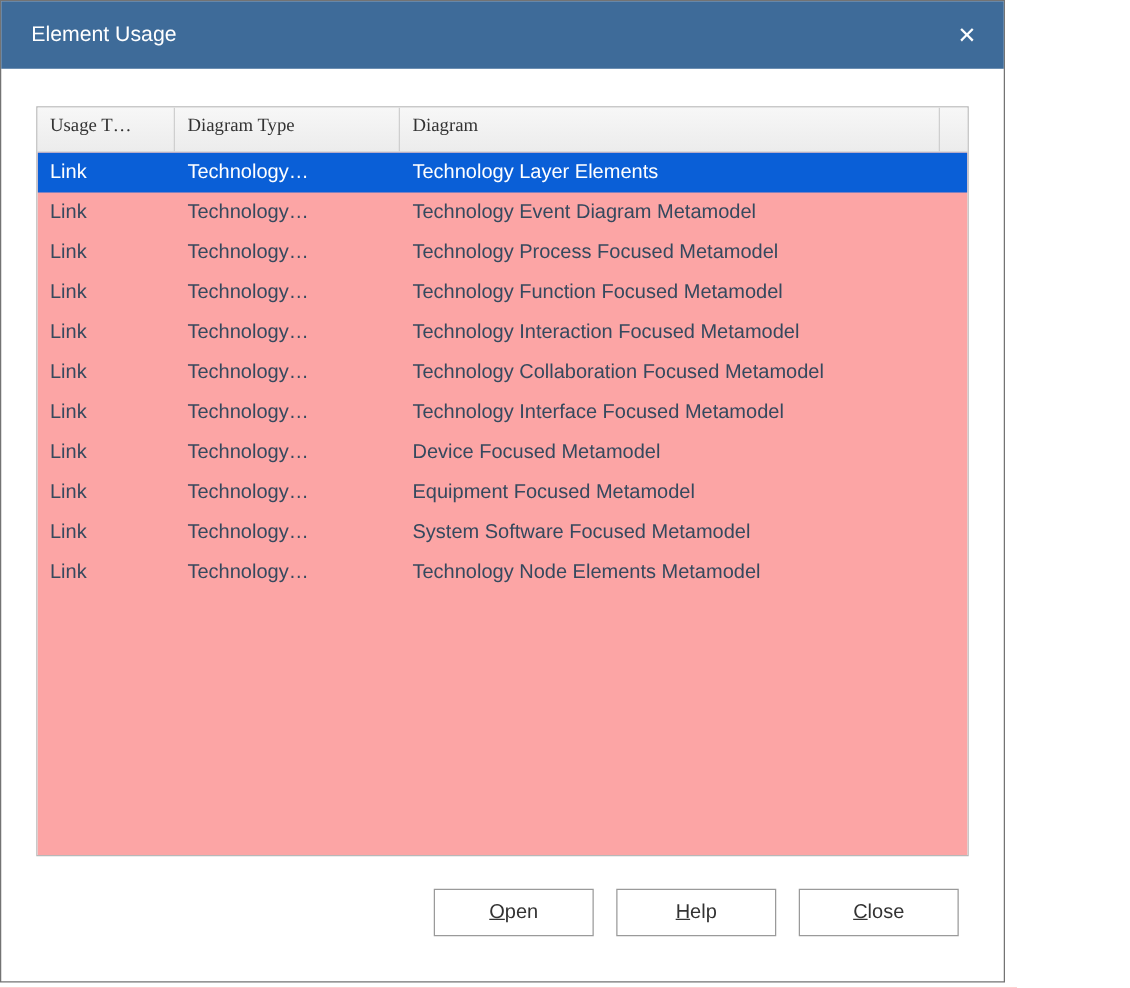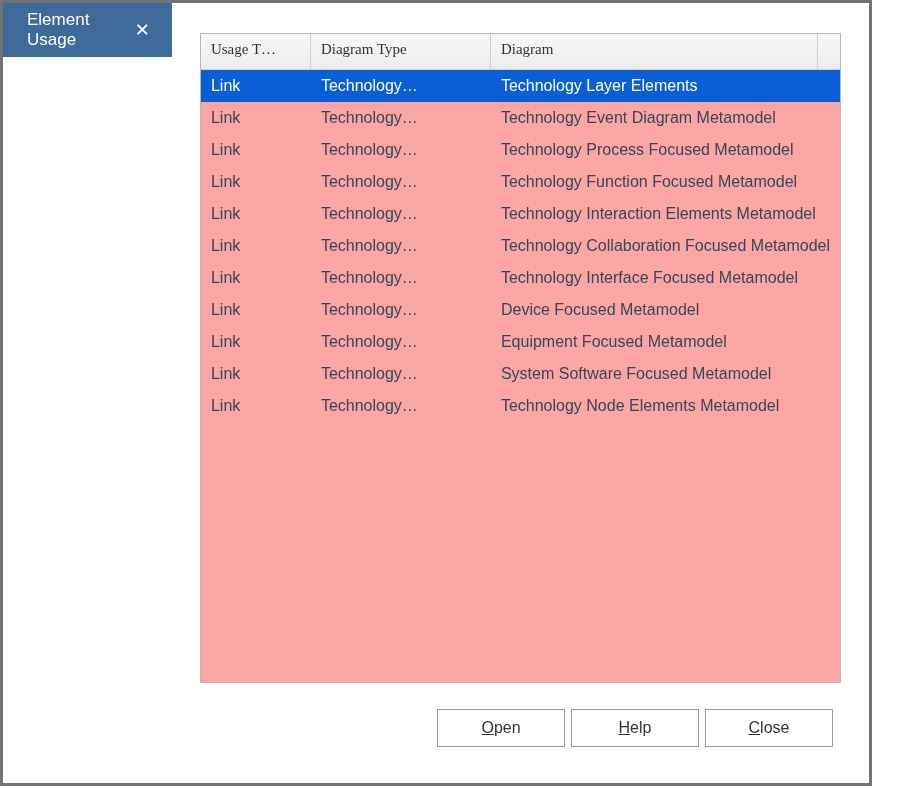--- a/index.html
+++ b/index.html
@@ -9,25 +9,25 @@
   }
   body {
     font-family: "Segoe UI", Tahoma, sans-serif;
     font-size: 15px;
     background: #fff;
     width: 904px;
     height: 790px;
     overflow: hidden;
   }
   .dialog {
-    width: 872px;
+    width: 804px;
     height: 786px;
-    border: 3px solid #737373;
-    display: flex;
-    flex-direction: row;
+    border: 1px solid #737373;
+    display: flex;
+    flex-direction: column;
     background: #fff;
   }
   .titlebar {
     background: #3e6b99;
     color: #fff;
     display: flex;
     align-items: center;
     justify-content: space-between;
     padding: 0 14px;
     height: 54px;
@@ -99,21 +99,21 @@
   .td {
     padding: 4px 10px;
     white-space: nowrap;
     overflow: hidden;
     text-overflow: ellipsis;
     font-size: 16px;
   }
   .buttons {
     display: flex;
     justify-content: flex-end;
-    gap: 6px;
+    gap: 18px;
     padding-top: 26px;
     padding-right: 8px;
     padding-bottom: 12px;
   }
   .btn {
     min-width: 128px;
     height: 38px;
     border: 1px solid #9a9a9a;
     background: #fff;
     font-family: inherit;
@@ -162,21 +162,21 @@
             <div class="td col2">Technology Process Focused Metamodel</div>
           </div>
           <div class="row">
             <div class="td col0">Link</div>
             <div class="td col1">Technology…</div>
             <div class="td col2">Technology Function Focused Metamodel</div>
           </div>
           <div class="row">
             <div class="td col0">Link</div>
             <div class="td col1">Technology…</div>
-            <div class="td col2">Technology Interaction Elements Metamodel</div>
+            <div class="td col2">Technology Interaction Focused Metamodel</div>
           </div>
           <div class="row">
             <div class="td col0">Link</div>
             <div class="td col1">Technology…</div>
             <div class="td col2">Technology Collaboration Focused Metamodel</div>
           </div>
           <div class="row">
             <div class="td col0">Link</div>
             <div class="td col1">Technology…</div>
             <div class="td col2">Technology Interface Focused Metamodel</div>

